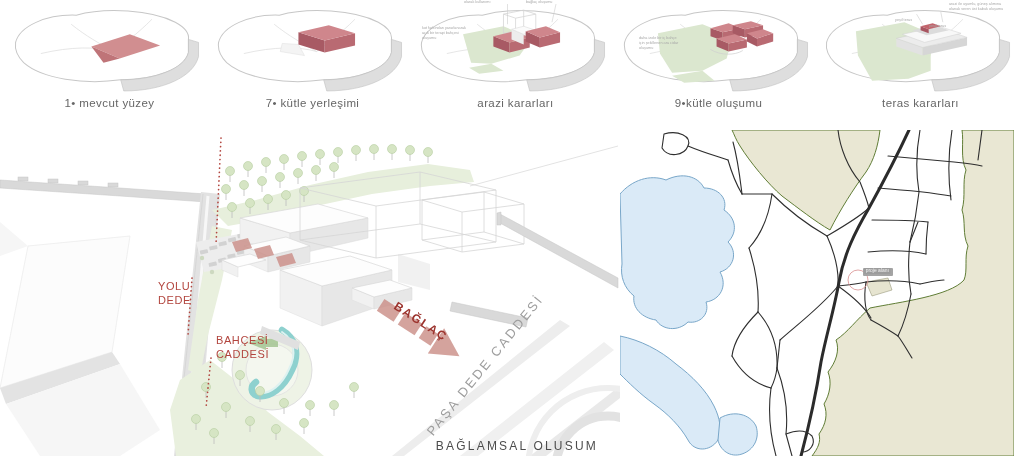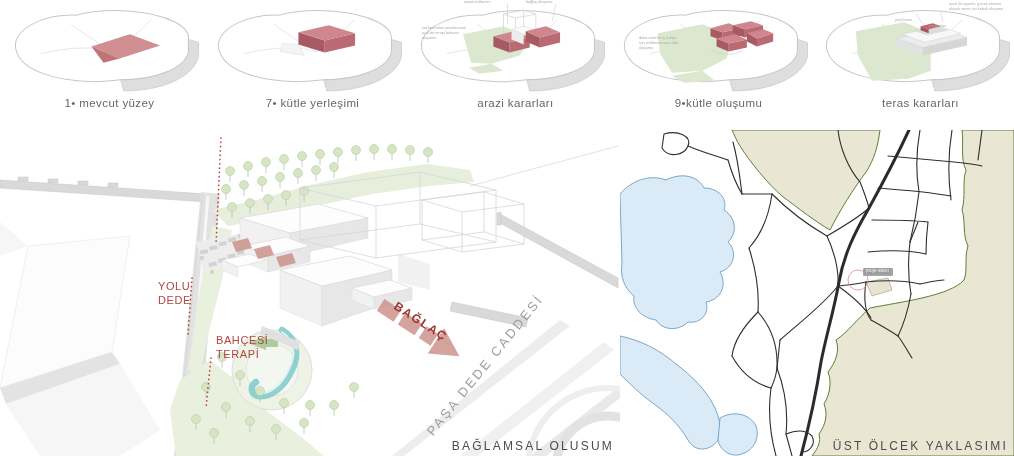--- a/index.html
+++ b/index.html
@@ -24,21 +24,21 @@
   
   .context-panel{position:absolute;left:0;top:130px;width:620px;height:326px;}
   .map-panel{position:absolute;left:620px;top:130px;width:394px;height:326px;}
   .context-panel svg,.map-panel svg{position:absolute;left:0;top:0;}
   .lblred{position:absolute;color:#b2453e;font-size:11px;line-height:13.5px;
           letter-spacing:.6px;white-space:nowrap;}
   .baglac-lbl{position:absolute;color:#9c342e;font-size:12px;font-weight:700;
           letter-spacing:1.6px;white-space:nowrap;transform:rotate(33deg);transform-origin:0 0;}
   .street-lbl{position:absolute;color:#9e9e9e;font-size:13px;letter-spacing:2.5px;
           white-space:nowrap;transform:translate(-50%,-50%) rotate(-51deg);}
-  .panel-caption{position:absolute;right:6px;top:309px;color:#4c4c4c;font-size:12px;
+  .panel-caption{position:absolute;right:22px;top:309px;color:#4c4c4c;font-size:12px;
           letter-spacing:2.2px;white-space:nowrap;}
   .marker-lbl{position:absolute;background:#9c9c9c;color:#f2f2f2;font-size:9px;line-height:9px;
           padding:1px 3px;border-radius:1px;white-space:nowrap;
           transform:scale(.55);transform-origin:0 0;}
   
   .wall{fill:#d9d9d9;stroke:#c6c6c6;stroke-width:.5;}
   .road{fill:#e2e2e2;}
   .facet1{fill:#fcfcfc;stroke:#ececec;stroke-width:.8;}
   .facet2{fill:#f6f6f6;}
   .shadow{fill:#e3e3e3;}
@@ -369,21 +369,21 @@
       <line class="dotred" x1="192" y1="148" x2="188" y2="205"></line>
       <line class="dotred" x1="211" y1="228" x2="206" y2="278"></line>
     </svg>
 
     <div class="lblred" style="left:158px;top:150px;width:32px;text-align:center">
       <span style="display:block">YOLU</span>
       <span style="display:block">DEDE</span>
     </div>
     <div class="lblred" style="left:216px;top:204px">
       <span style="display:block">BAHÇESİ</span>
-      <span style="display:block">TERAPİ</span>
+      <span style="display:block">CADDESİ</span>
     </div>
     <div class="baglac-lbl" style="left:399px;top:169px">BAĞLAÇ</div>
     <div class="street-lbl" style="left:485px;top:235px">PAŞA DEDE CADDESİ</div>
     <div class="panel-caption">BAĞLAMSAL OLUSUM</div>
   </div>
 
   <div class="map-panel">
     <svg width="394" height="326" viewBox="0 0 394 326">
 
       <path class="field" d="M112,0 L260,0 C258,16 254,30 246,42 C234,58 220,80 210,100 C196,92 178,78 162,66 C148,54 130,32 120,16 C116,10 114,4 112,0 Z"></path>
@@ -433,16 +433,15 @@
         <path d="M300,154 C310,152 318,150 324,150"></path>
         <path d="M218,156 C228,155 238,154 246,152"></path>
         <path d="M166,304 C176,300 186,300 192,306 C196,314 190,322 182,322"></path>
       </g>
       <path class="stmain" d="M289,0 C276,28 260,58 249,78 C235,102 224,124 219,152 C214,180 206,206 201,232 C197,258 190,292 181,326"></path>
 
       <circle class="sitec" cx="238" cy="150" r="10"></circle>
       <rect x="243" y="138" width="30" height="8" fill="#9c9c9c" opacity=".92" rx="1"></rect>
     </svg>
     <div class="marker-lbl" style="left:244px;top:138px">proje alanı</div>
-    <div class="panel-caption">ÜST ÖLCEK YAKLASIMI</div>
   </div>
 
 </div>
 
 </body></html>

